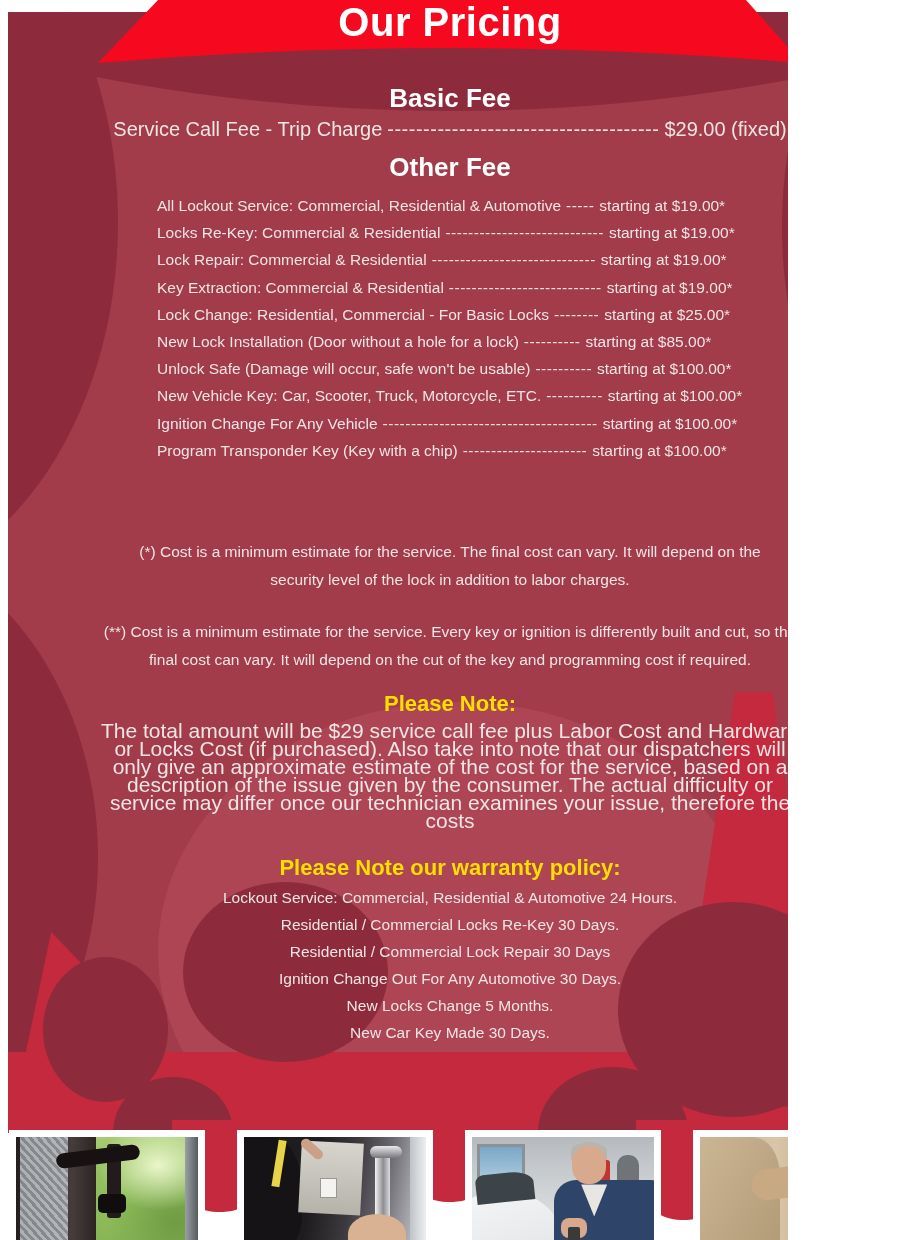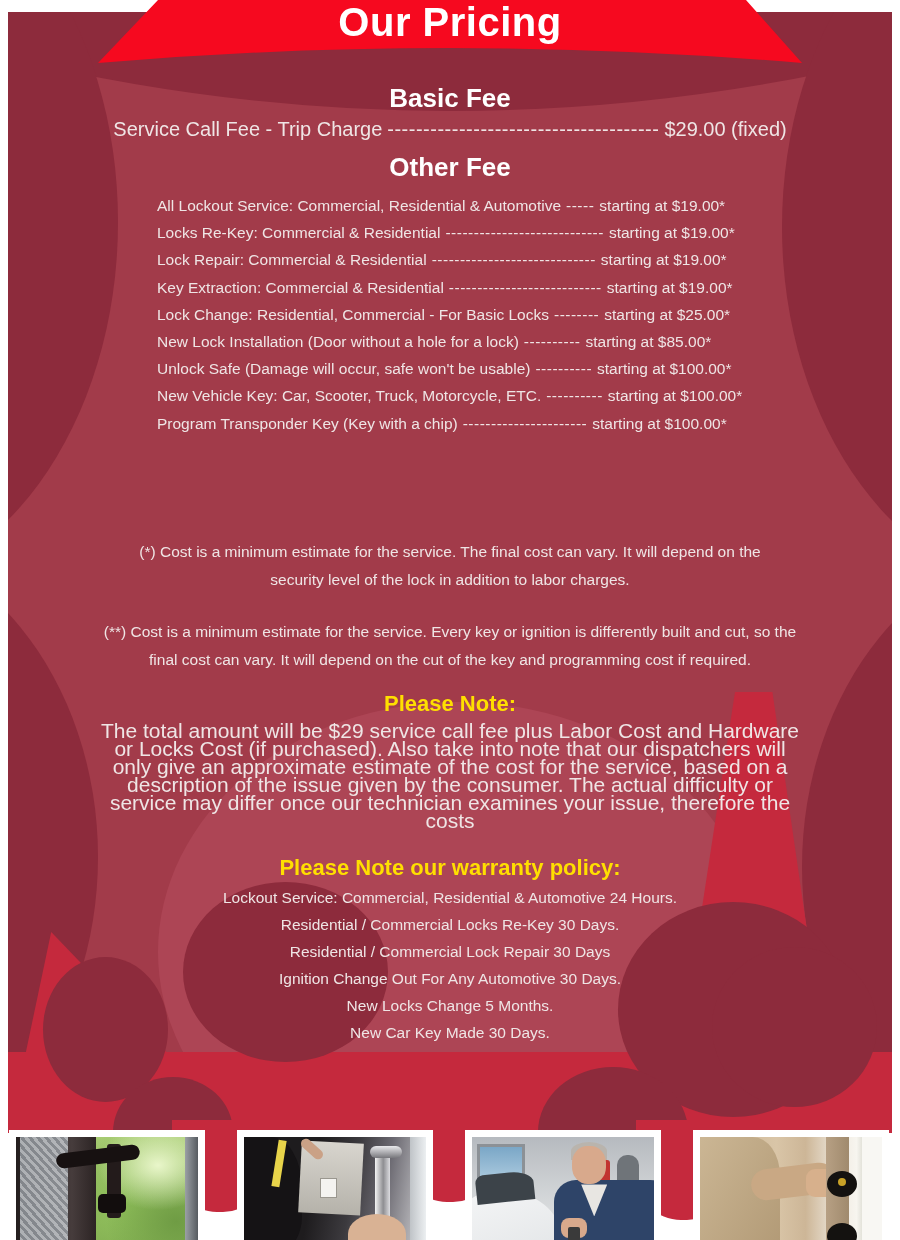--- a/index.html
+++ b/index.html
@@ -1,21 +1,21 @@
 <!DOCTYPE html>
 <html><head>
 <meta charset="utf-8">
 <style>
   html,body { margin:0; padding:0; }
   body {
     width:900px; height:1240px;
     background:#ffffff;
     font-family:"Liberation Sans", sans-serif;
   }
-  .page { position:relative; width:900px; height:1240px; overflow:hidden; background:#ffffff; }
+  .page { position:relative; width:788px; height:1240px; overflow:hidden; background:#ffffff; }
 
   
   .canvas {
     position:absolute; left:8px; top:12px; width:884px; height:1121px;
     background:#a23b4a; overflow:hidden; z-index:0;
   }
   .blob { position:absolute; border-radius:50%; }
   .dark   { background:#8d2b3c; }
   .light  { background:#ad4555; }
 
@@ -219,20 +219,21 @@
 
     <div class="fee-list">
       <div class="fee-row"><span>All Lockout Service: Commercial, Residential &amp; Automotive</span><span class="dashes">-----</span><span>starting at $19.00*</span></div>
       <div class="fee-row"><span>Locks Re-Key: Commercial &amp; Residential</span><span class="dashes">----------------------------</span><span>starting at $19.00*</span></div>
       <div class="fee-row"><span>Lock Repair: Commercial &amp; Residential</span><span class="dashes">-----------------------------</span><span>starting at $19.00*</span></div>
       <div class="fee-row"><span>Key Extraction: Commercial &amp; Residential</span><span class="dashes">---------------------------</span><span>starting at $19.00*</span></div>
       <div class="fee-row"><span>Lock Change: Residential, Commercial - For Basic Locks</span><span class="dashes">--------</span><span>starting at $25.00*</span></div>
       <div class="fee-row"><span>New Lock Installation (Door without a hole for a lock)</span><span class="dashes">----------</span><span>starting at $85.00*</span></div>
       <div class="fee-row"><span>Unlock Safe (Damage will occur, safe won't be usable)</span><span class="dashes">----------</span><span>starting at $100.00*</span></div>
       <div class="fee-row"><span>New Vehicle Key: Car, Scooter, Truck, Motorcycle, ETC.</span><span class="dashes">----------</span><span>starting at $100.00*</span></div>
+      <div class="fee-row"><span>Ignition Change For Any Vehicle</span><span class="dashes">--------------------------------------</span><span>starting at $100.00*</span></div>
       <div class="fee-row"><span>Program Transponder Key (Key with a chip)</span><span class="dashes">----------------------</span><span>starting at $100.00*</span></div>
     </div>
 
     <p class="note note1">(*) Cost is a minimum estimate for the service. The final cost can vary. It will depend on the security level of the lock in addition to labor charges.</p>
     <p class="note note2">(**) Cost is a minimum estimate for the service. Every key or ignition is differently built and cut, so the final cost can vary. It will depend on the cut of the key and programming cost if required.</p>
 
     <h3 class="h-yellow h-pn">Please Note:</h3>
     <p class="pn-body">The total amount will be $29 service call fee plus Labor Cost and Hardware or Locks Cost (if purchased). Also take into note that our dispatchers will only give an approximate estimate of the cost for the service, based on a description of the issue given by the consumer. The actual difficulty or service may differ once our technician examines your issue, therefore the costs</p>
 
     <h3 class="h-yellow h-wr">Please Note our warranty policy:</h3>

